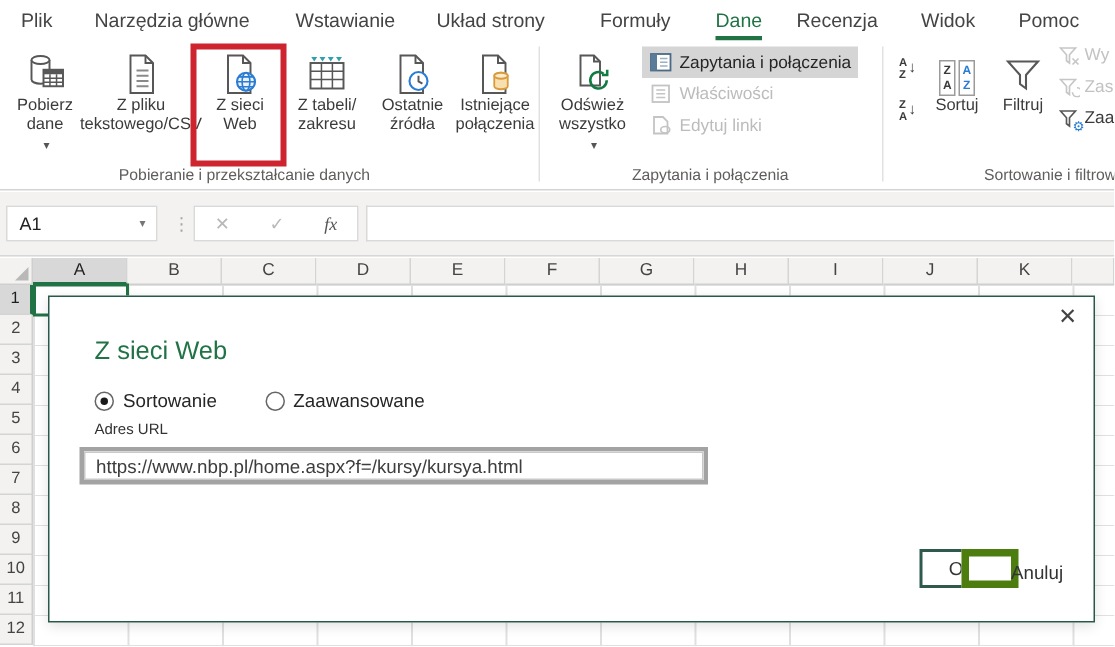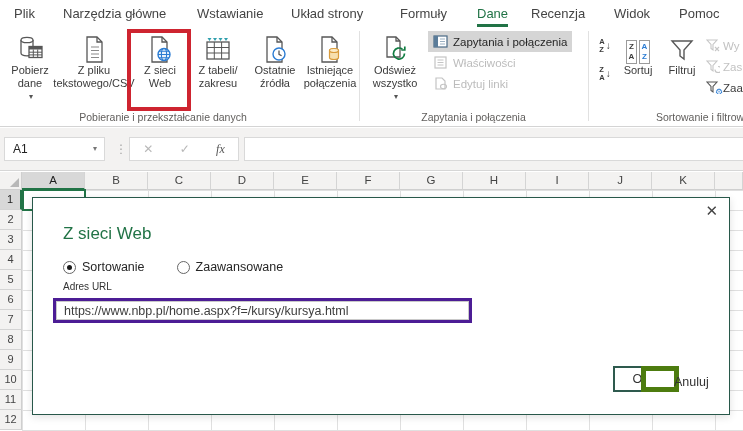--- a/index.html
+++ b/index.html
@@ -21,21 +21,21 @@
   .sb{height:21px;display:flex;align-items:center;gap:5px;padding:0 5px;font-size:11.5px;white-space:nowrap;}
   .sb.active{background:#d5d5d5;color:#262626;}
   .sb.disabled{color:#bcbcbc;}
   .mini{position:absolute;width:24px;height:25px;border:1px solid transparent;display:flex;align-items:center;justify-content:center;gap:1px;}
   .mini .ltrs{display:flex;flex-direction:column;font-size:7.5px;font-weight:bold;line-height:8px;color:#3b3b3b;}
   .mini .arr{font-size:10px;color:#3b3b3b;}
   .sortico{display:flex;gap:2px;}
   .sortico .box{width:11px;height:24px;border:1px solid #9b9b9b;background:#fff;display:flex;flex-direction:column;align-items:center;justify-content:center;font-size:8px;font-weight:bold;line-height:10px;}
   .sortico .dark{color:#3b3b3b;} .sortico .blue{color:#2b7cd3;}
   .funnel-stack{position:absolute;left:706px;top:4px;width:37px;overflow:hidden;}
-  .fs-row{height:21px;display:flex;align-items:flex-end;gap:3px;font-size:11.5px;white-space:nowrap;}
+  .fs-row{height:21px;display:flex;align-items:flex-start;gap:3px;font-size:11.5px;white-space:nowrap;}
   .fs-row.disabled{color:#c2c2c2;}
   .glabel{position:absolute;top:84px;height:14px;font-size:10.5px;color:#605e5c;text-align:center;white-space:nowrap;}
   .red-annot{position:absolute;border:4px solid #ce2430;z-index:6;pointer-events:none;}
   
   .frow{position:absolute;left:0;top:128px;width:743px;height:43px;background:#f3f2f1;border-bottom:1px solid #d6d6d6;}
   .namebox{position:absolute;left:4px;top:9px;width:101px;height:24px;background:#fff;border:1px solid #d9d9d9;font-size:12px;color:#222;line-height:22px;padding-left:8px;}
   .namebox .nb-caret{position:absolute;right:7px;top:0;color:#777;font-size:8px;line-height:22px;}
   .dots{position:absolute;left:115px;top:9px;height:24px;line-height:24px;color:#a6a6a6;font-size:12px;}
   .fxbox{position:absolute;left:129px;top:9px;width:110px;height:24px;background:#fff;border:1px solid #d9d9d9;display:flex;align-items:center;justify-content:space-around;}
   .fxbox .dis{color:#b8b8b8;font-size:12px;}
@@ -55,21 +55,21 @@
   
   .dlg{position:absolute;left:32px;top:197px;width:698px;height:218px;background:#fff;border:1px solid #28584a;z-index:10;box-shadow:0 2px 8px rgba(0,0,0,.12);}
   .dlg-close{position:absolute;right:11px;top:4px;font-size:15px;color:#444;cursor:default;}
   .dlg-title{position:absolute;left:30px;top:26px;font-size:17px;color:#217346;}
   .radio-row{position:absolute;left:30px;top:61px;height:16px;display:flex;align-items:center;}
   .radio{width:13px;height:13px;border:1px solid #666;border-radius:50%;position:relative;background:#fff;}
   .radio.sel:after{content:"";position:absolute;left:3px;top:3px;width:5px;height:5px;border-radius:50%;background:#1a1a1a;}
   .radio-lbl{font-size:12.5px;color:#262626;margin-left:6px;}
   .radio2{margin-left:32px;}
   .url-lbl{position:absolute;left:30px;top:83px;font-size:10px;color:#333;}
-  .url-annot{position:absolute;left:20px;top:100px;width:419px;height:25px;border:3px solid #4c1d95;z-index:3;}
+  .url-annot{position:absolute;left:20px;top:100px;width:419px;height:25px;border:3px solid #a3a3a3;z-index:3;}
   .url-input{width:100%;height:100%;border:1px solid #c9c9c9;background:#fff;font-family:"Liberation Sans",sans-serif;font-size:12.5px;color:#3d3d3d;padding:0 7px;outline:none;display:block;}
   .btn{position:absolute;top:168px;height:26px;background:#fff;font-size:12.5px;color:#333;text-align:center;line-height:23px;cursor:default;}
   .btn-ok{left:539px;width:57px;border:2px solid #2e5a4e;margin-left:41px;}
   .btn-cancel{left:608px;width:32px;border:5px solid #4d7c0f;padding-left:28px;}
   svg{display:block;}
 </style>
 </head>
 <body>
 
 <div class="app">

